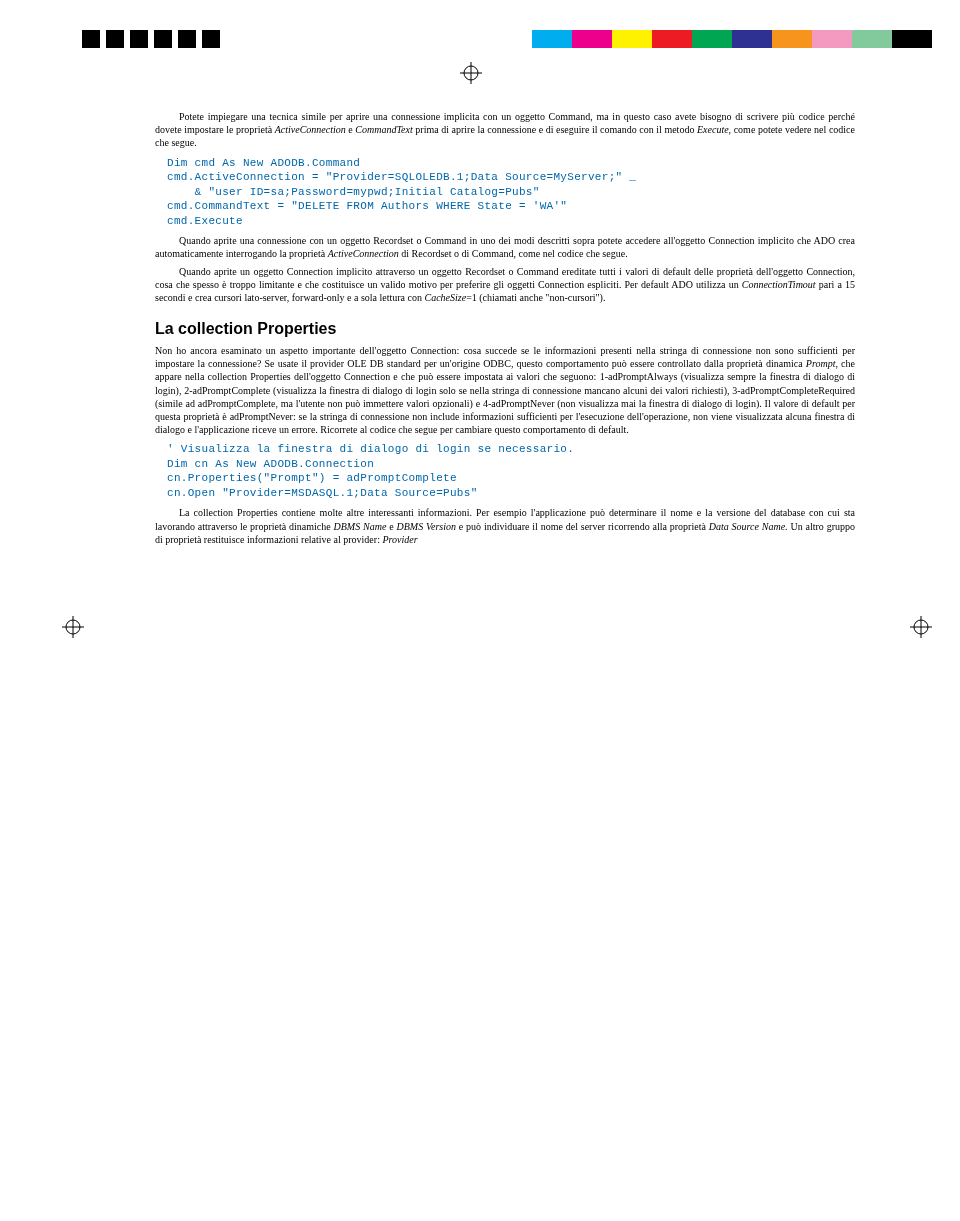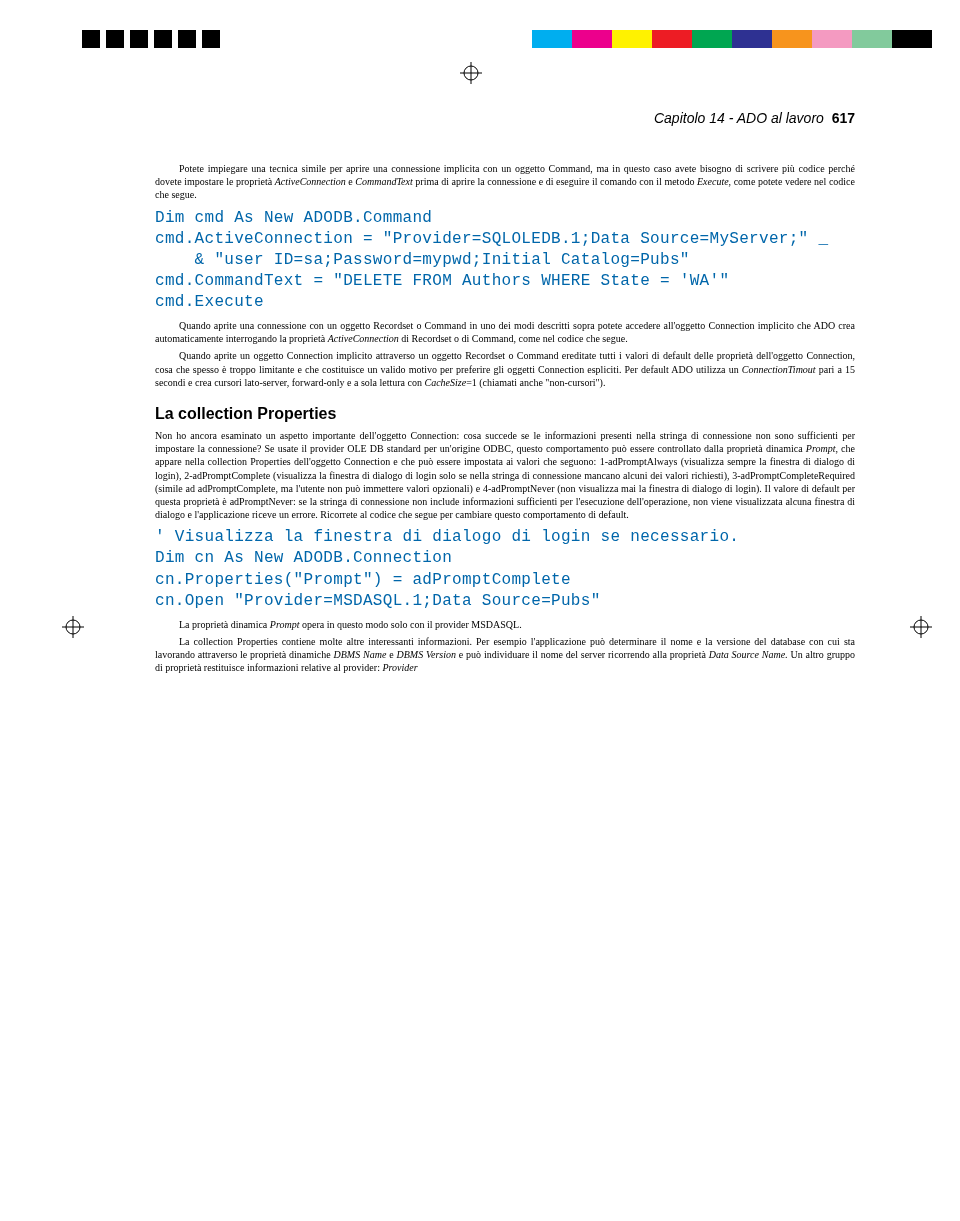--- a/index.html
+++ b/index.html
@@ -9,21 +9,21 @@
 .color-bar .sq { width: 18px; height: 18px; margin-right: 6px; }
 .color-bar .right-sq { display: flex; margin-left: auto; margin-right: 28px; }
 .color-bar .rsq { width: 40px; height: 18px; }
 .reg-mark { position: absolute; width: 22px; height: 22px; }
 .reg-mark svg { width: 22px; height: 22px; }
 .content { position: absolute; top: 110px; left: 155px; width: 700px; }
 .header { text-align: right; font-style: italic; font-size: 14px; margin-bottom: 36px; font-family: Arial, sans-serif; }
 .header .pn { font-weight: bold; font-style: normal; }
 .para { font-size: 10px; line-height: 1.32; text-align: justify; margin: 0 0 4px 0; }
 .para.indent { text-indent: 24px; }
-.code { font-family: 'Courier New', monospace; font-size: 16px; color: #0066aa; line-height: 1.32; white-space: pre; margin: 6px 0; letter-spacing: 0.3px; }
+.code { font-family: 'Courier New', monospace; font-size: 11px; color: #0066aa; line-height: 1.32; white-space: pre; margin: 6px 12px; letter-spacing: 0.3px; }
 h2 { font-family: Arial, Helvetica, sans-serif; font-size: 16px; font-weight: bold; margin: 16px 0 6px 0; }
 .italic { font-style: italic; }
 </style>
 </head>
 <body>
 
 <div class="page">
 
   <div class="color-bar">
     <div class="left-sq">
@@ -65,23 +65,20 @@
   <div class="reg-mark" style="top:616px; left:910px;">
     <svg viewBox="0 0 22 22">
         <circle cx="11" cy="11" r="7" fill="none" stroke="#000" stroke-width="1"></circle>
         <line x1="11" y1="0" x2="11" y2="22" stroke="#000" stroke-width="1"></line>
         <line x1="0" y1="11" x2="22" y2="11" stroke="#000" stroke-width="1"></line>
       </svg>
   </div>
 
   <div class="content">
 
-    <div class="header">
-      <span>Capitolo 14 - ADO al lavoro</span>&nbsp;&nbsp;<span class="pn">617</span>
-    </div>
 
     <p class="para indent"><span>Potete impiegare una tecnica simile per aprire una connessione implicita con un oggetto Command, ma in questo caso avete bisogno di scrivere più codice perché dovete impostare le proprietà </span><span class="italic">ActiveConnection</span><span> e </span><span class="italic">CommandText</span><span> prima di aprire la connessione e di eseguire il comando con il metodo </span><span class="italic">Execute</span><span>, come potete vedere nel codice che segue.</span></p>
 
     <div class="code">Dim cmd As New ADODB.Command
 cmd.ActiveConnection = "Provider=SQLOLEDB.1;Data Source=MyServer;" _
     &amp; "user ID=sa;Password=mypwd;Initial Catalog=Pubs"
 cmd.CommandText = "DELETE FROM Authors WHERE State = 'WA'"
 cmd.Execute</div>
 
     <p class="para indent"><span>Quando aprite una connessione con un oggetto Recordset o Command in uno dei modi descritti sopra potete accedere all'oggetto Connection implicito che ADO crea automaticamente interrogando la proprietà </span><span class="italic">ActiveConnection</span><span> di Recordset o di Command, come nel codice che segue.</span></p>
@@ -91,18 +88,17 @@
 
     <h2>La collection Properties</h2>
 
     <p class="para"><span>Non ho ancora esaminato un aspetto importante dell'oggetto Connection: cosa succede se le informazioni presenti nella stringa di connessione non sono sufficienti per impostare la connessione? Se usate il provider OLE DB standard per un'origine ODBC, questo comportamento può essere controllato dalla proprietà dinamica </span><span class="italic">Prompt</span><span>, che appare nella collection Properties dell'oggetto Connection e che può essere impostata ai valori che seguono: 1-adPromptAlways (visualizza sempre la finestra di dialogo di login), 2-adPromptComplete (visualizza la finestra di dialogo di login solo se nella stringa di connessione mancano alcuni dei valori richiesti), 3-adPromptCompleteRequired (simile ad adPromptComplete, ma l'utente non può immettere valori opzionali) e 4-adPromptNever (non visualizza mai la finestra di dialogo di login). Il valore di default per questa proprietà è adPromptNever: se la stringa di connessione non include informazioni sufficienti per l'esecuzione dell'operazione, non viene visualizzata alcuna finestra di dialogo e l'applicazione riceve un errore. Ricorrete al codice che segue per cambiare questo comportamento di default.</span></p>
 
     <div class="code">' Visualizza la finestra di dialogo di login se necessario.
 Dim cn As New ADODB.Connection
 cn.Properties("Prompt") = adPromptComplete
 cn.Open "Provider=MSDASQL.1;Data Source=Pubs"</div>
 
-    <p class="para indent"><span>La proprietà dinamica </span><span class="italic">Prompt</span><span> opera in questo modo solo con il provider MSDASQL.</span></p>
 
     <p class="para indent"><span>La collection Properties contiene molte altre interessanti informazioni. Per esempio l'applicazione può determinare il nome e la versione del database con cui sta lavorando attraverso le proprietà dinamiche </span><span class="italic">DBMS Name</span><span> e </span><span class="italic">DBMS Version</span><span> e può individuare il nome del server ricorrendo alla proprietà </span><span class="italic">Data Source Name</span><span>. Un altro gruppo di proprietà restituisce informazioni relative al provider: </span><span class="italic">Provider</span></p>
 
   </div>
 </div>
 
 </body></html>

